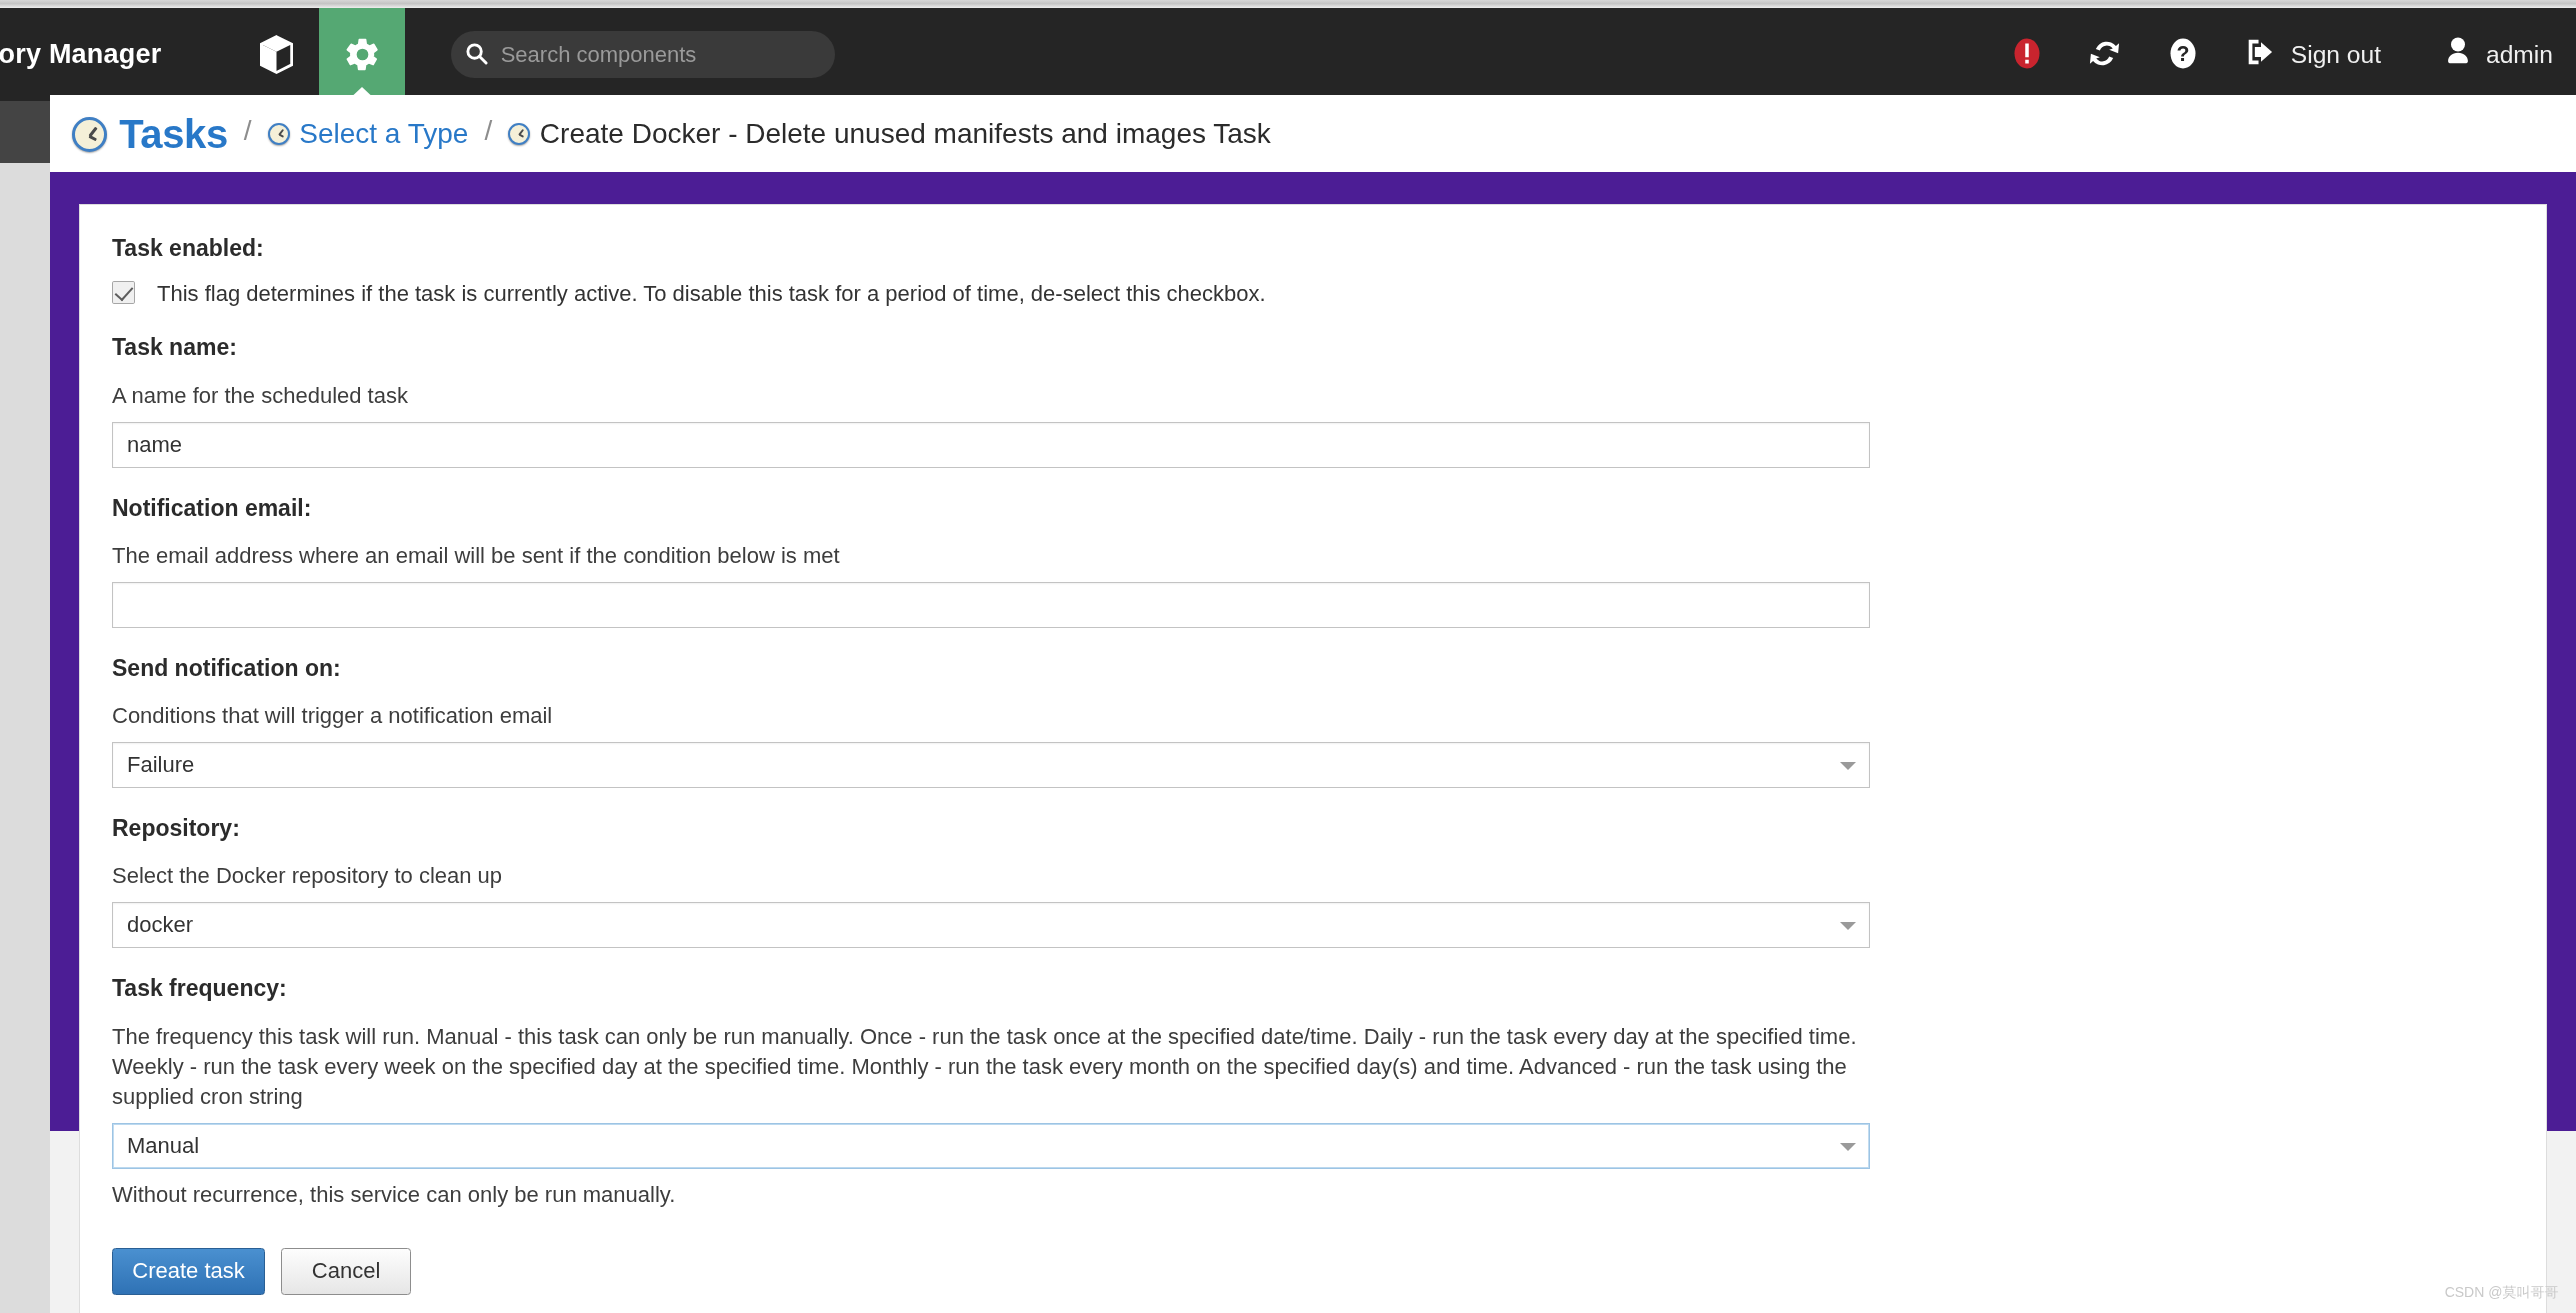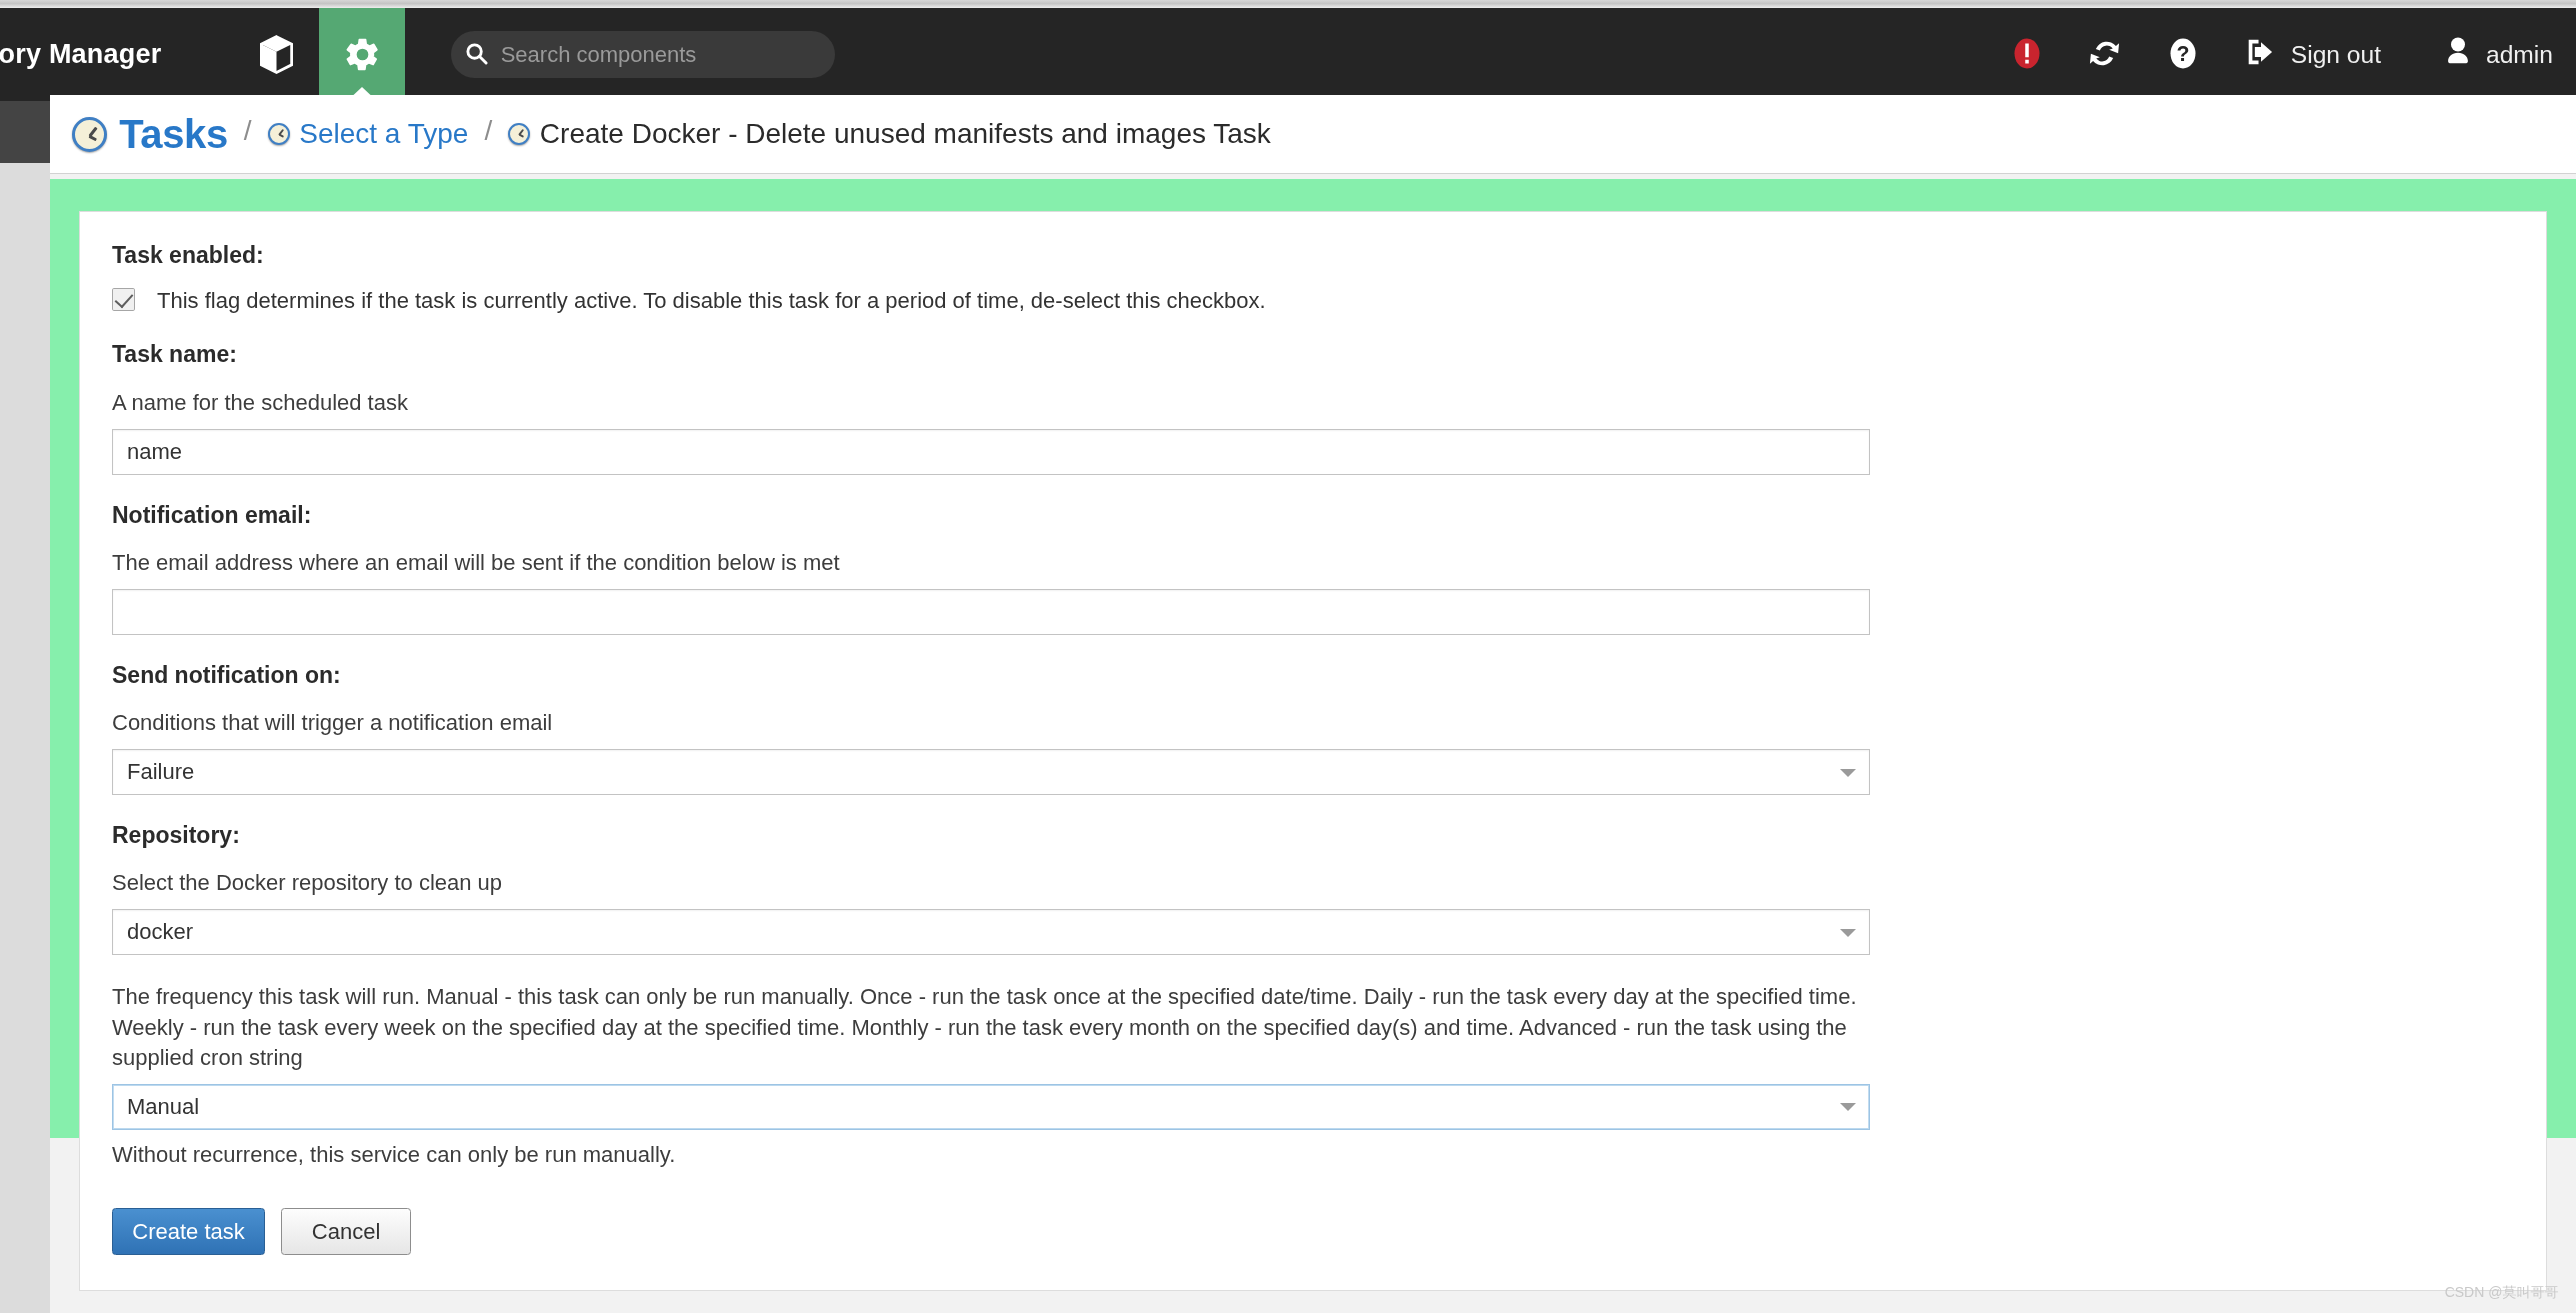--- a/index.html
+++ b/index.html
@@ -138,23 +138,23 @@
     content: ""; position: absolute; background: #4a4a4a;
     transform-origin: bottom center; border-radius: 0.9px;
   }
   .clock.big:before { width:2.6px; height:11.4px; left:50%; top:5.3px; margin-left:-1.3px; transform: rotate(38deg); }
   .clock.big:after  { width:2.6px; height:8px;  left:50%; top:8.8px; margin-left:-1.3px; transform: rotate(118deg); }
   .clock.sm:before  { width:1.8px; height:7px; left:50%; top:2.6px; margin-left:-0.9px; transform: rotate(38deg); }
   .clock.sm:after   { width:1.8px; height:5.3px; left:50%; top:4.4px; margin-left:-0.9px; transform: rotate(118deg); }
 
   
   #main {
-    position: absolute; left: 50px; top: 179px;
+    position: absolute; left: 50px; top: 172px;
     width: 2526px; height: 959px;
-    background: #86efac;
+    background: #4c1d95;
     padding: 32px 29px 0 29px;
   }
   #form-panel {
     background: #ffffff;
     border: 0.9px solid #dddddd;
     width: 2468px;
     padding: 30px 32px 35px 32px;
   }
 
   .fld-label {
@@ -411,20 +411,21 @@
     <div class="fld-group">
       <div class="fld-label">Repository:</div>
       <div class="fld-help">Select the Docker repository to clean up</div>
       <div class="sel-wrap">
         <div class="sel-box">docker</div>
         <span class="sel-arrow"></span>
       </div>
     </div>
 
     <div class="fld-group">
+      <div class="fld-label">Task frequency:</div>
       <div class="fld-help" id="freq-desc">The frequency this task will run. Manual - this task can only be run manually. Once - run the task once at the specified date/time. Daily - run the task every day at the specified time. Weekly - run the task every week on the specified day at the specified time. Monthly - run the task every month on the specified day(s) and time. Advanced - run the task using the supplied cron string</div>
       <div class="sel-wrap focused">
         <div class="sel-box">Manual</div>
         <span class="sel-arrow"></span>
       </div>
       <div class="fld-note">Without recurrence, this service can only be run manually.</div>
     </div>
 
     <div id="btn-row">
       <div class="btn" id="btn-create">Create task</div>

